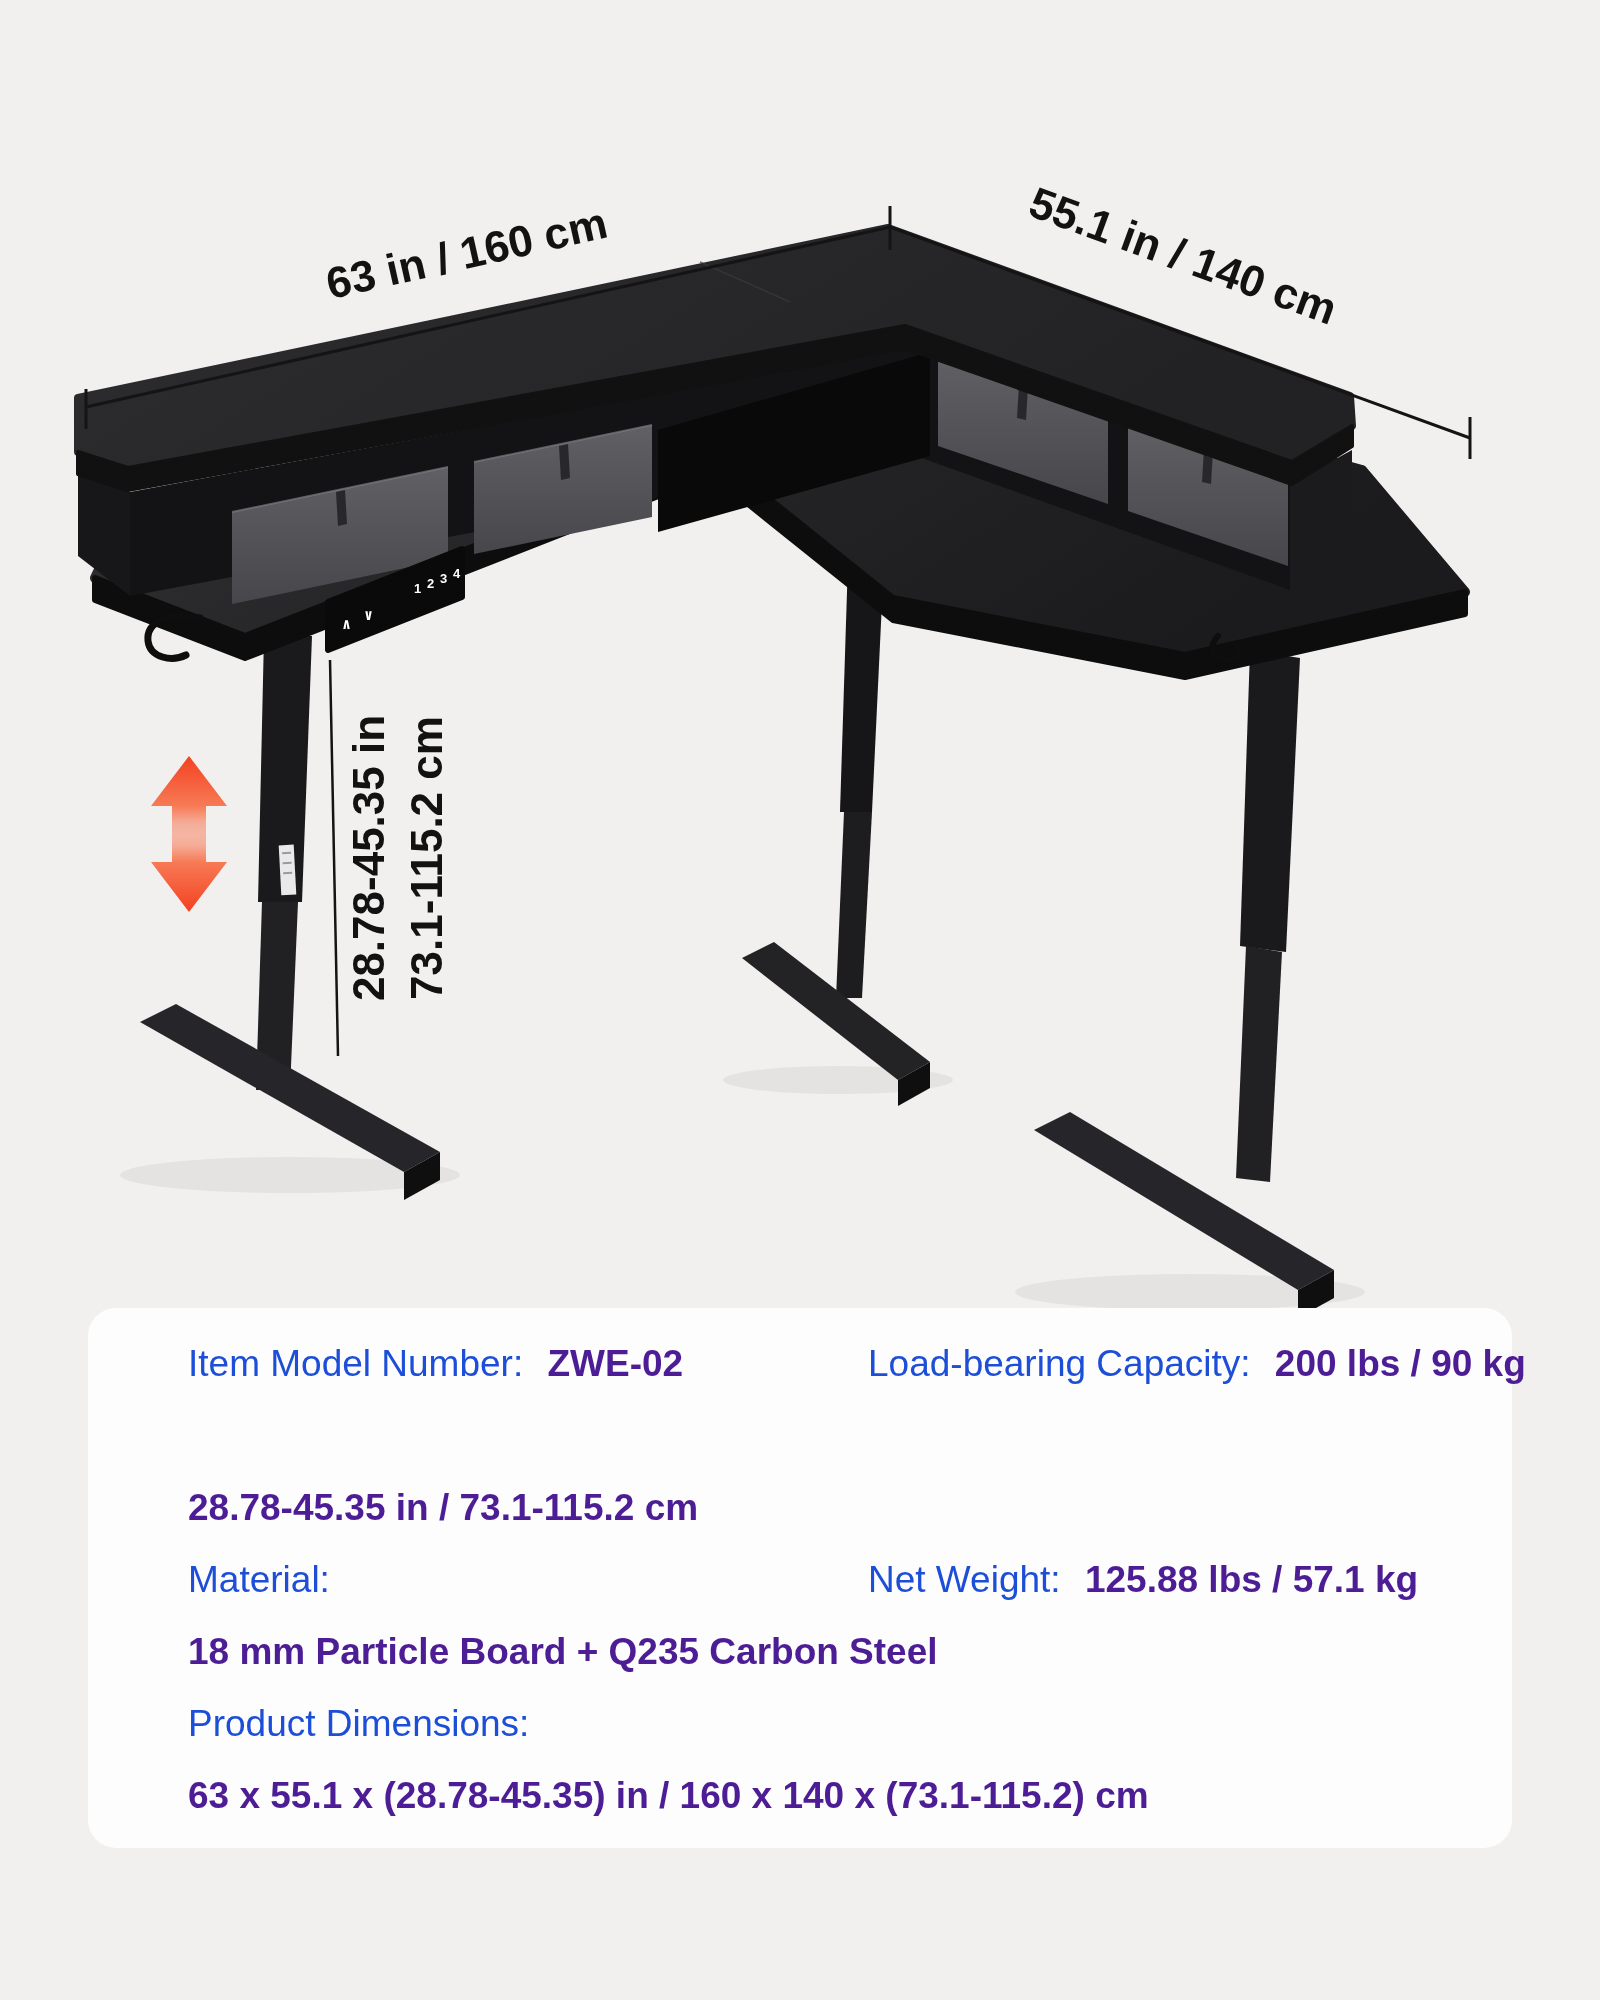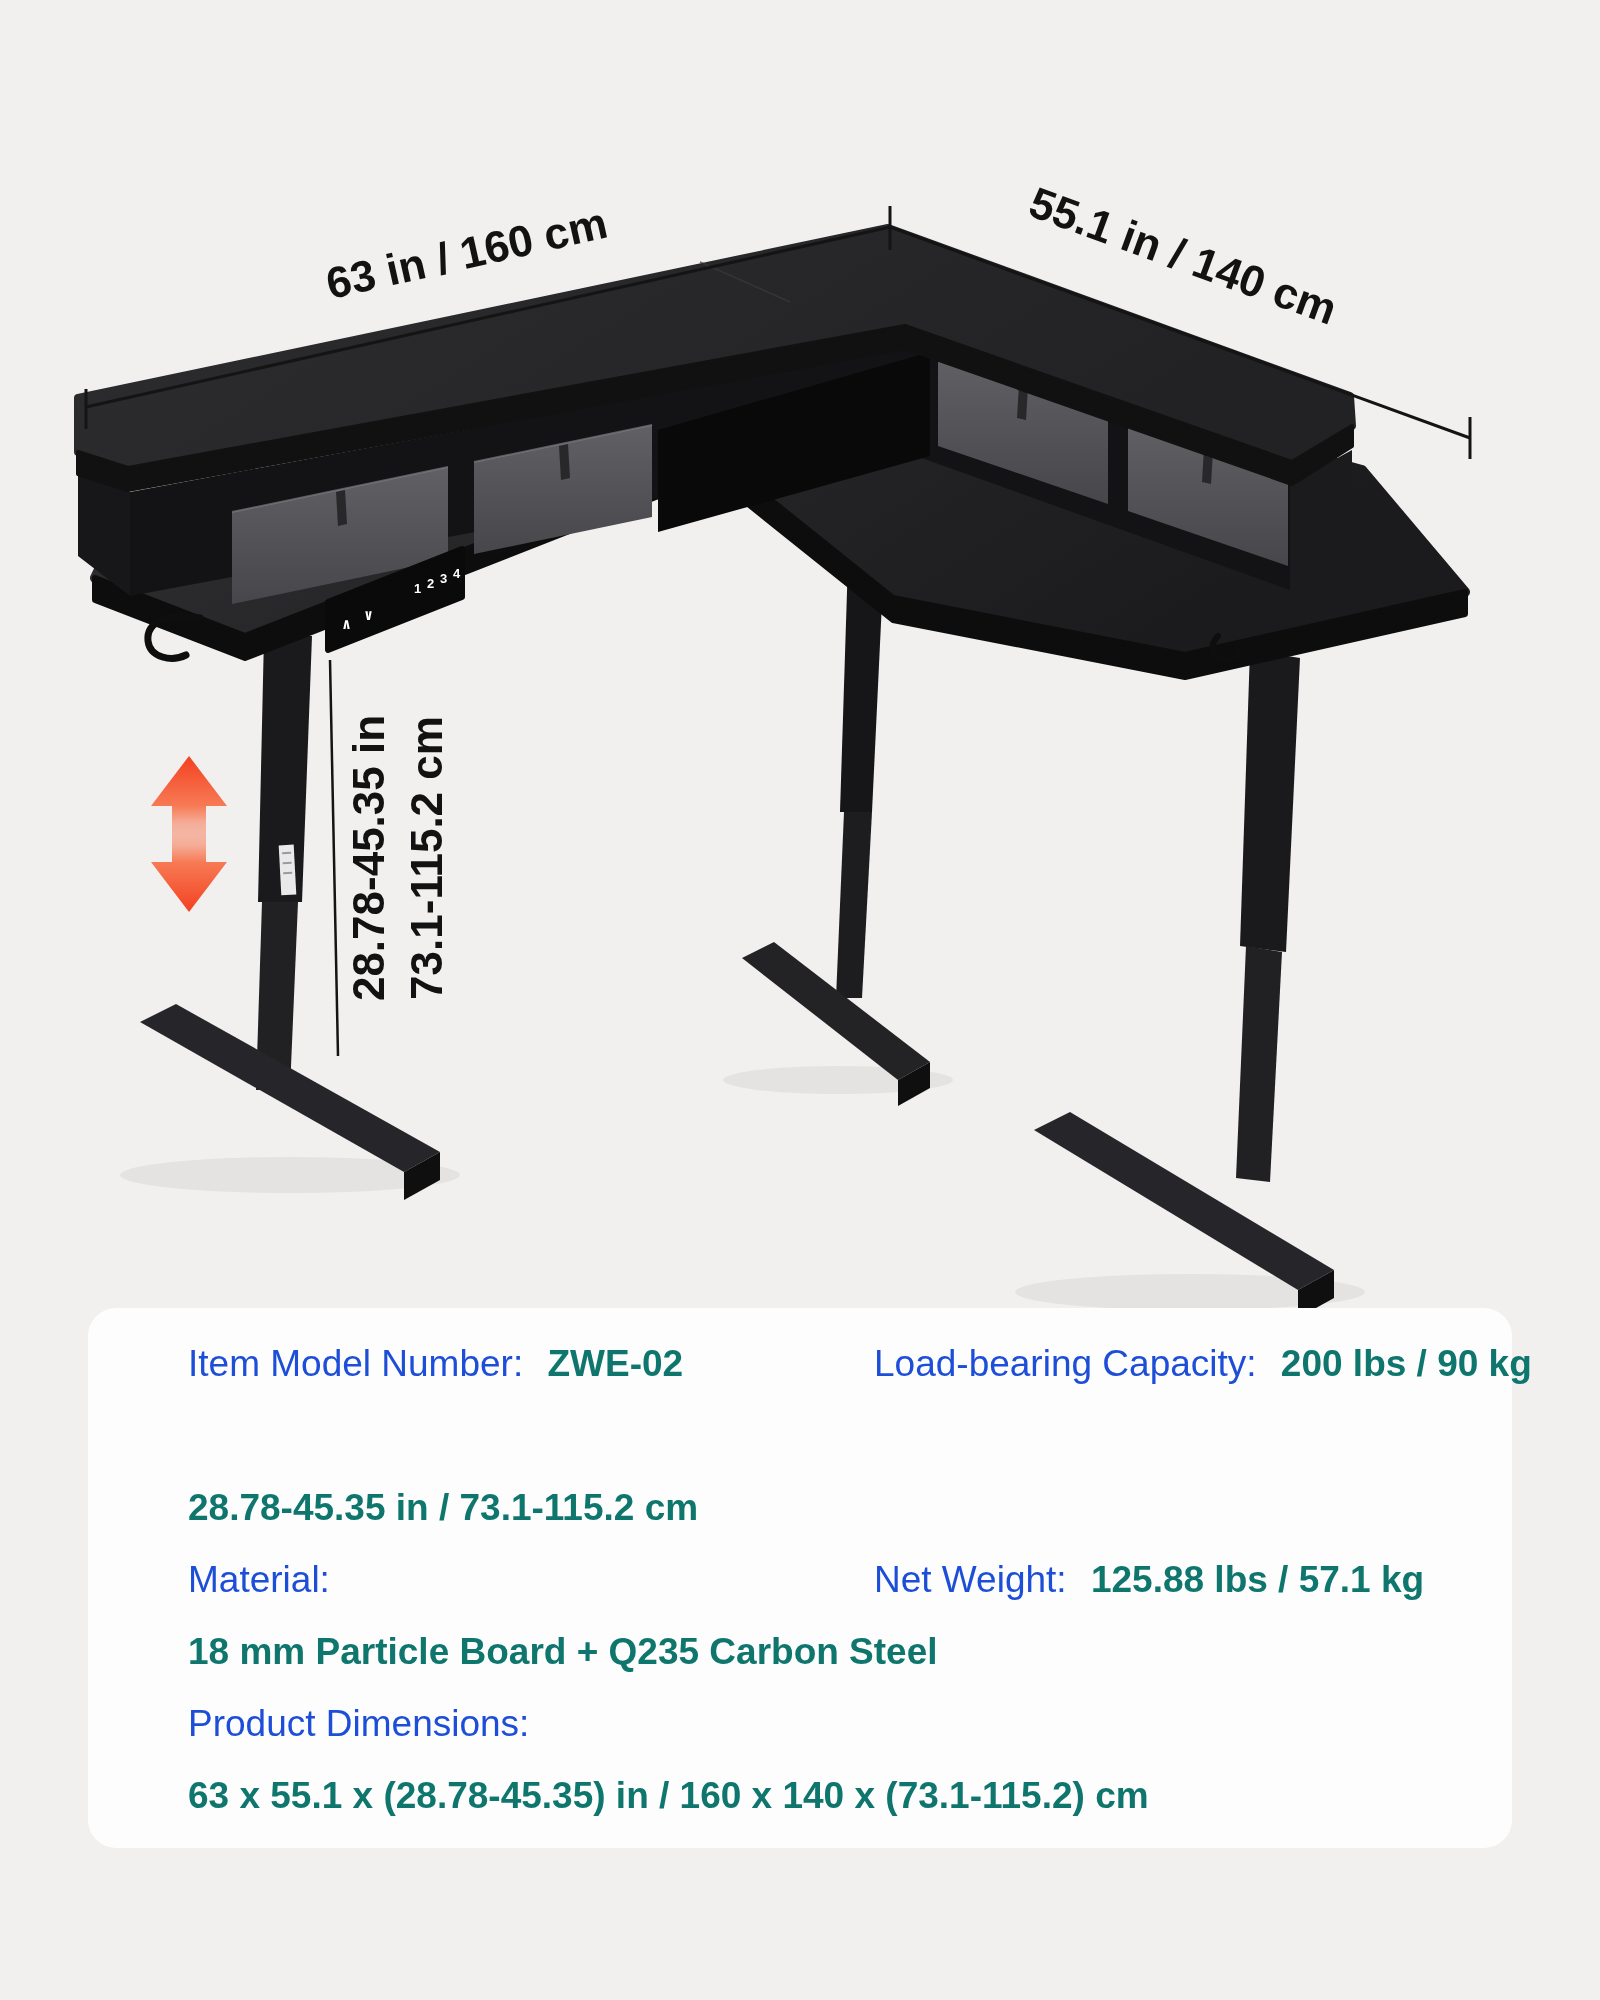--- a/index.html
+++ b/index.html
@@ -11,23 +11,23 @@
   .art{position:absolute;left:0;top:0;width:1600px;height:2000px;}
   .dim-text{fill:#121212;font-weight:600;font-size:44px;font-family:"Liberation Sans",sans-serif;}
   .kp-glyph{fill:#ffffff;font-size:15px;font-weight:700;font-family:"DejaVu Sans Mono",monospace;}
   .kp-digit{fill:#ffffff;font-size:13px;font-weight:700;font-family:"Liberation Sans",sans-serif;}
   .panel{
     position:absolute;left:88px;top:1308px;width:1424px;height:540px;
     background:#fdfdfd;border-radius:28px;
   }
   .row{position:absolute;left:100px;right:40px;height:48px;font-size:37px;line-height:48px;white-space:nowrap;}
   .r1{top:32px}.r2{top:104px}.r3{top:176px}.r4{top:248px}.r5{top:320px}.r6{top:392px}.r7{top:464px}
-  .col2{position:absolute;left:680px;top:0;margin-left:6px;}
+  .col2{position:absolute;left:680px;top:0;}
   .lbl{color:#1d4ed8;font-weight:400;}
-  .val{color:#0f766e;font-weight:700;}
+  .val{color:#4c1d95;font-weight:700;}
   .gap{display:inline-block;width:14px;}
 </style>
 </head>
 <body>
 
 <div class="stage">
 
   <svg class="art" viewBox="0 0 1600 2000" aria-hidden="true">
     <defs>
       <linearGradient id="gradTop" x1="0" y1="0" x2="1" y2="0.35">

